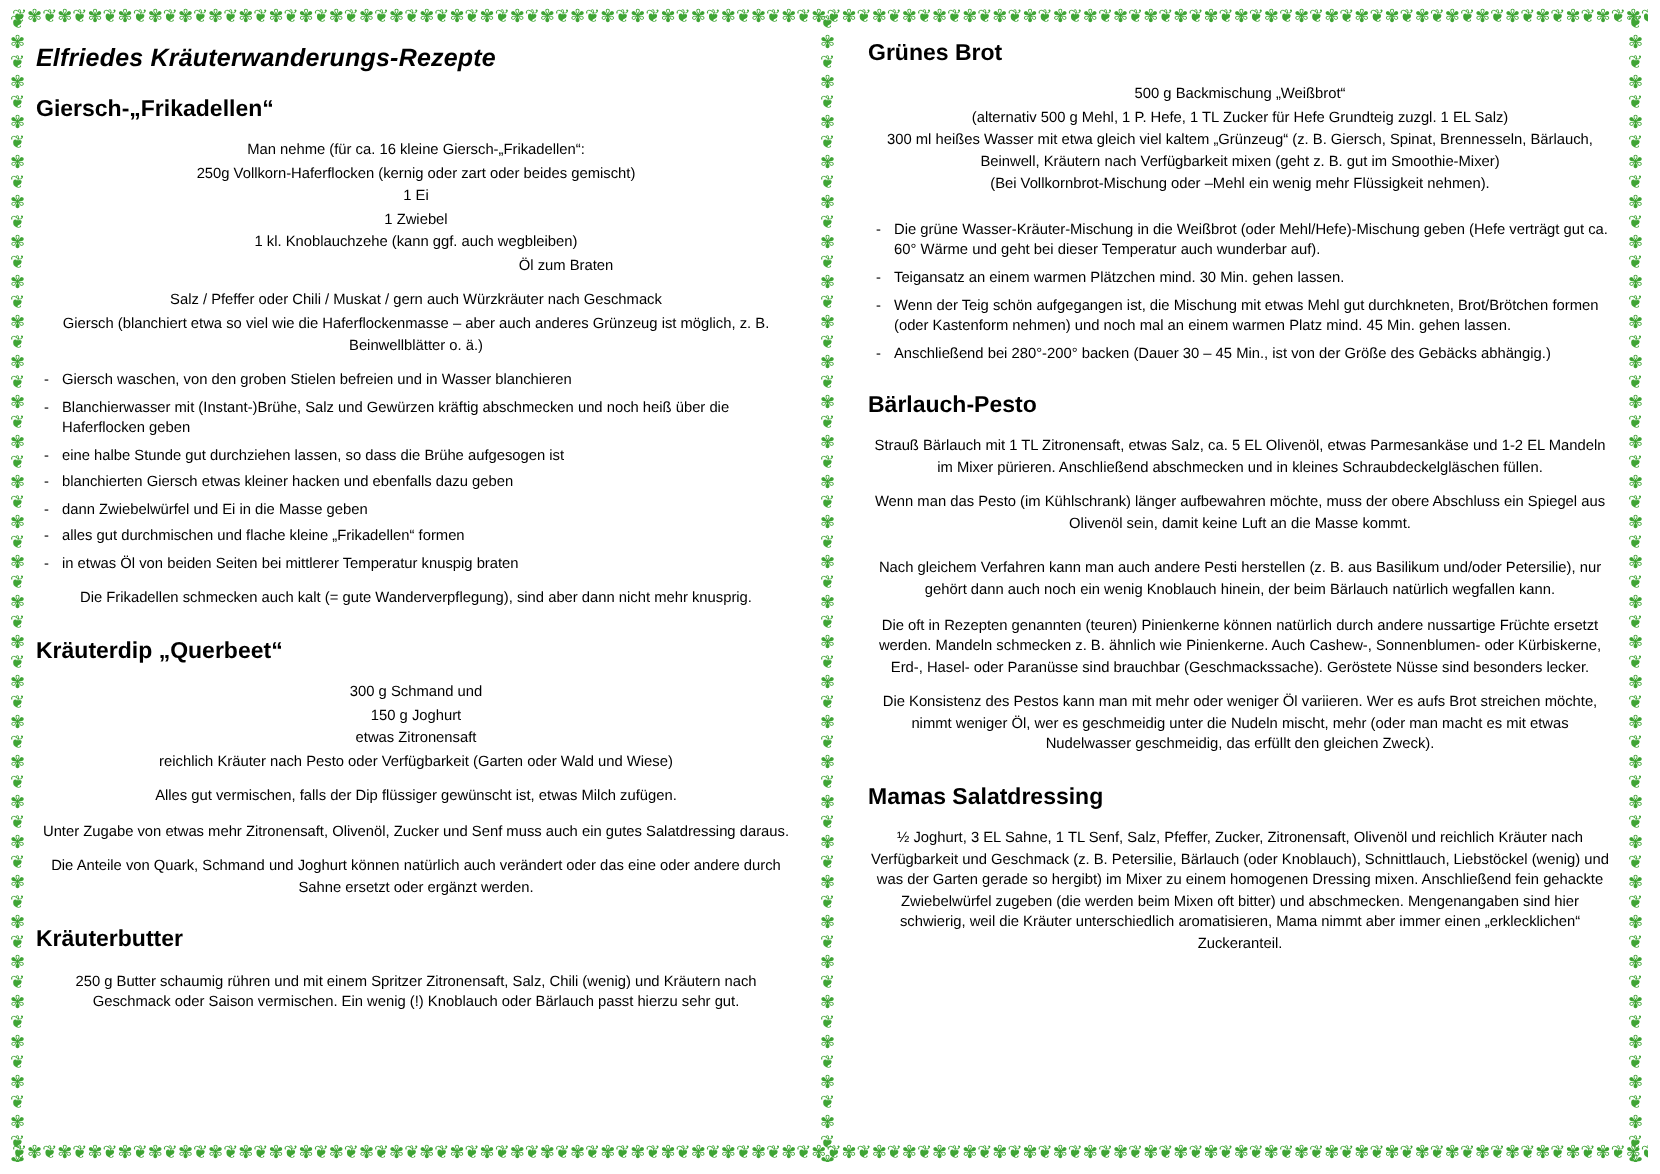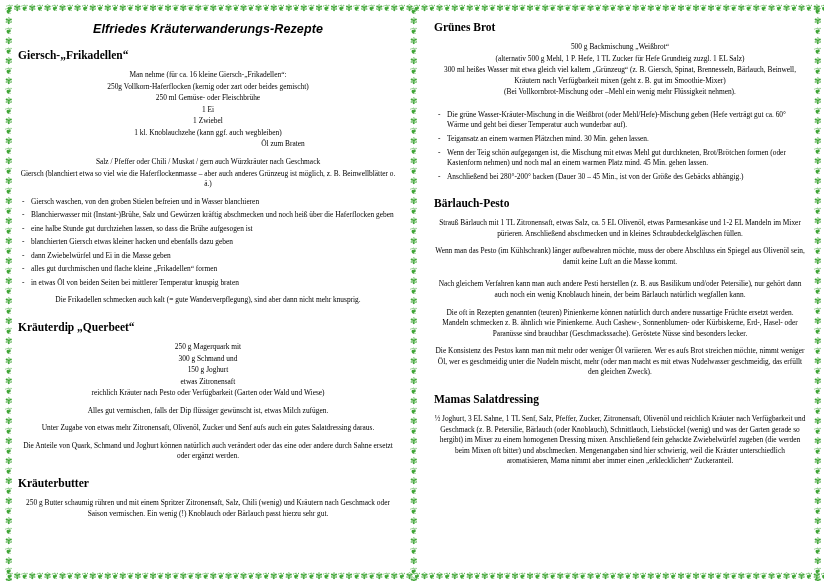--- a/index.html
+++ b/index.html
@@ -89,37 +89,35 @@
   .col-left {
     width: 394px;
     padding-right: 14px;
   }
   .col-right {
     width: 394px;
     padding-left: 22px;
   }
 
   .doc-title {
-    text-align: center;
     font-style: italic;
     font-weight: bold;
     font-size: 12.5px;
     margin: 6px 0 12px 0;
     letter-spacing: 0.1px;
   }
 
   h2.recipe-title {
     font-size: 11.5px;
     font-weight: bold;
     margin: 0 0 8px 0;
     line-height: 1.25;
   }
   .recipe {
     margin-bottom: 14px;
-    font-family: Liberation Serif, serif;
   }
   p.para {
     font-size: 7.4px;
     line-height: 1.42;
     margin: 0 0 7px 0;
     text-align: center;
   }
   p.tight {
     margin: 0 0 1px 0;
   }
@@ -157,48 +155,46 @@
   <div class="columns">
 
     <div class="col col-left">
 
       <div class="doc-title">Elfriedes Kräuterwanderungs-Rezepte</div>
 
       <div class="recipe">
         <h2 class="recipe-title">Giersch-„Frikadellen“</h2>
         <p class="para tight">Man nehme (für ca. 16 kleine Giersch-„Frikadellen“:</p>
         <p class="para tight">250g Vollkorn-Haferflocken (kernig oder zart oder beides gemischt)</p>
-        <p class="para tight">250 ml Gemüse- oder Fleischbrühe</p>
         <p class="para tight">1 Ei</p>
         <p class="para tight">1 Zwiebel</p>
         <p class="para tight">1 kl. Knoblauchzehe (kann ggf. auch wegbleiben)</p>
         <p class="para" style="padding-left:150px">Öl zum Braten</p>
         <p class="para tight">Salz / Pfeffer oder Chili / Muskat / gern auch Würzkräuter nach Geschmack</p>
         <p class="para">Giersch (blanchiert etwa so viel wie die Haferflockenmasse – aber auch anderes Grünzeug ist möglich, z. B. Beinwellblätter o. ä.)</p>
         <ul class="bullets">
           <li>Giersch waschen, von den groben Stielen befreien und in Wasser blanchieren</li>
           <li>Blanchierwasser mit (Instant-)Brühe, Salz und Gewürzen kräftig abschmecken und noch heiß über die Haferflocken geben</li>
           <li>eine halbe Stunde gut durchziehen lassen, so dass die Brühe aufgesogen ist</li>
           <li>blanchierten Giersch etwas kleiner hacken und ebenfalls dazu geben</li>
           <li>dann Zwiebelwürfel und Ei in die Masse geben</li>
           <li>alles gut durchmischen und flache kleine „Frikadellen“ formen</li>
           <li>in etwas Öl von beiden Seiten bei mittlerer Temperatur knuspig braten</li>
         </ul>
         <p class="para">Die Frikadellen schmecken auch kalt (= gute Wanderverpflegung), sind aber dann nicht mehr knusprig.</p>
       </div>
 
       <div class="recipe">
         <h2 class="recipe-title">Kräuterdip „Querbeet“</h2>
-        <p class="para tight">250 g Magerquark mit</p>
         <p class="para tight">300 g Schmand und</p>
         <p class="para tight">150 g Joghurt</p>
         <p class="para tight">etwas Zitronensaft</p>
         <p class="para">reichlich Kräuter nach Pesto oder Verfügbarkeit (Garten oder Wald und Wiese)</p>
         <p class="para">Alles gut vermischen, falls der Dip flüssiger gewünscht ist, etwas Milch zufügen.</p>
-        <p class="para">Unter Zugabe von etwas mehr Zitronensaft, Olivenöl, Zucker und Senf aufs auch ein gutes Salatdressing daraus.</p>
+        <p class="para">Unter Zugabe von etwas mehr Zitronensaft, Olivenöl, Zucker und Senf muss auch ein gutes Salatdressing daraus.</p>
         <p class="para">Die Anteile von Quark, Schmand und Joghurt können natürlich auch verändert oder das eine oder andere durch Sahne ersetzt oder ergänzt werden.</p>
       </div>
 
       <div class="recipe">
         <h2 class="recipe-title">Kräuterbutter</h2>
         <p class="para">250 g Butter schaumig rühren und mit einem Spritzer Zitronensaft, Salz, Chili (wenig) und Kräutern nach Geschmack oder Saison vermischen. Ein wenig (!) Knoblauch oder Bärlauch passt hierzu sehr gut.</p>
       </div>
 
     </div>
 

